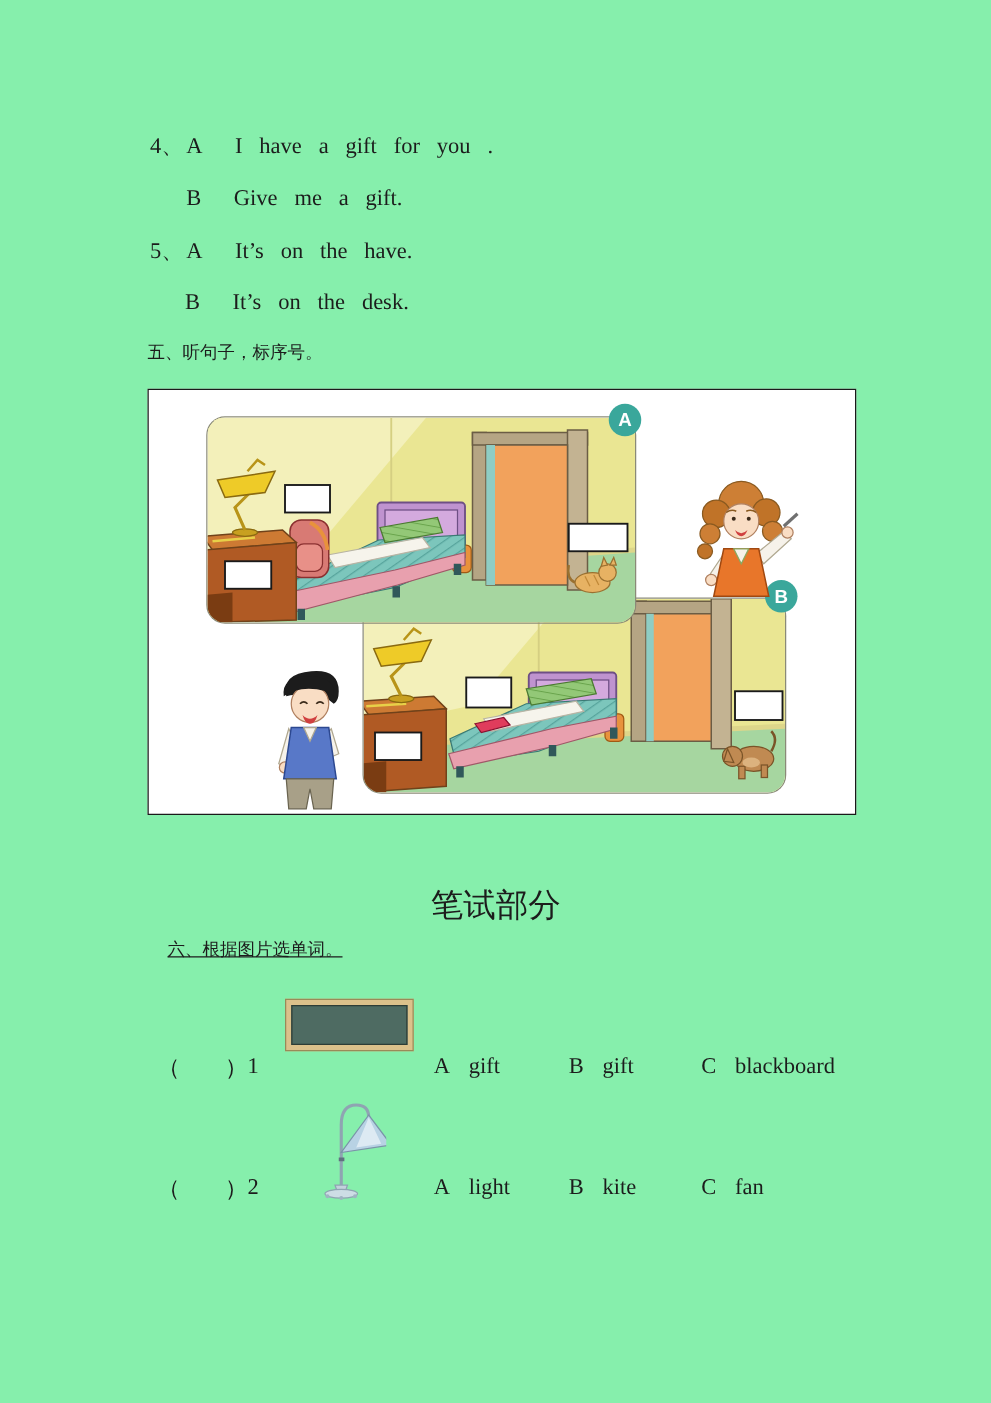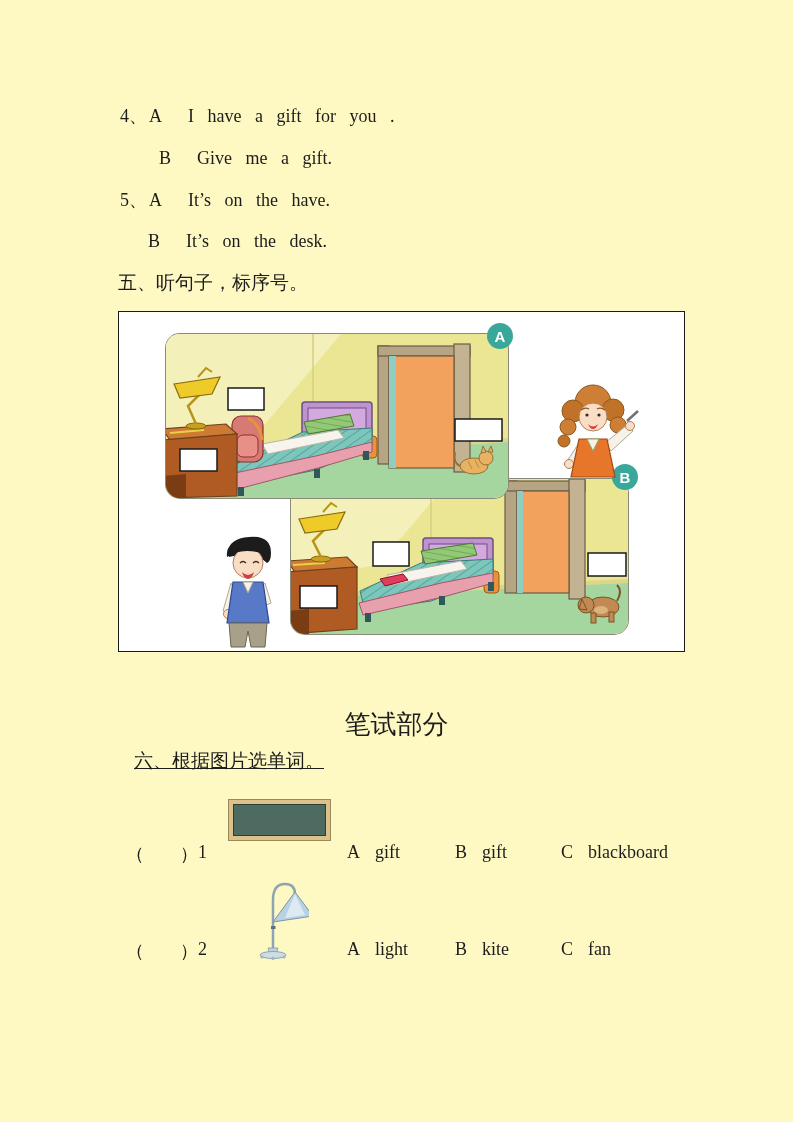--- a/index.html
+++ b/index.html
@@ -1,23 +1,23 @@
 <!DOCTYPE html>
 <html><head>
 <meta charset="utf-8">
 <style>
   html,body{margin:0;padding:0;background:#ffffff;}
-  .page{position:relative;width:793px;height:1122px;background:#fef9c3;overflow:hidden;
+  .page{position:relative;width:793px;height:1122px;background:#86efac;overflow:hidden;
         font-family:"Liberation Serif","DejaVu Serif",serif;color:#1c1c1c;}
   .abs{position:absolute;}
   .eng-row{position:absolute;font-size:18px;line-height:22px;white-space:nowrap;}
   .eng-row .num{display:inline-block;width:29px;}
   .eng-row .letter{display:inline-block;margin-right:26px;}
   .eng-row .sentence{word-spacing:9px;}
-  .cn-title{position:absolute;font-size:19px;line-height:24px;white-space:nowrap;}
+  .cn-title{position:absolute;font-size:14px;line-height:24px;white-space:nowrap;}
   .written-title{position:absolute;left:0;top:707px;width:100%;text-align:center;font-size:26px;}
   
   .illus{position:absolute;left:118px;top:311px;width:565px;height:339px;border:1.5px solid #1a1a1a;background:#ffffff;}
   .scene{position:absolute;border-radius:14px;overflow:hidden;box-shadow:0 0 0 1px #8a8a78;}
   .sceneA{left:47px;top:22px;width:342px;height:164px;}
   .sceneB{left:172px;top:167px;width:337px;height:155px;}
   .badge{position:absolute;width:26px;height:26px;border-radius:50%;
          font-family:"Liberation Sans","DejaVu Sans",sans-serif;font-weight:bold;font-size:15px;
          color:#ffffff;display:flex;align-items:center;justify-content:center;}
   .badgeA{left:368px;top:11px;}
@@ -38,21 +38,21 @@
   svg{display:block;}
 </style>
 </head>
 <body>
 
 <div class="page">
 
   <div class="eng-row" style="left:120px;top:105px;">
     <span class="num">4、</span><span class="letter">A</span><span class="sentence">I have a gift for you .</span>
   </div>
-  <div class="eng-row" style="left:159px;top:147px;">
+  <div class="eng-row" style="left:149px;top:147px;">
     <span class="letter">B</span><span class="sentence">Give me a gift.</span>
   </div>
   <div class="eng-row" style="left:120px;top:189px;">
     <span class="num">5、</span><span class="letter">A</span><span class="sentence">It’s on the have.</span>
   </div>
   <div class="eng-row" style="left:148px;top:230px;">
     <span class="letter">B</span><span class="sentence">It’s on the desk.</span>
   </div>
 
   <div class="cn-title" style="left:118px;top:271px;">五、听句子，标序号。</div>

